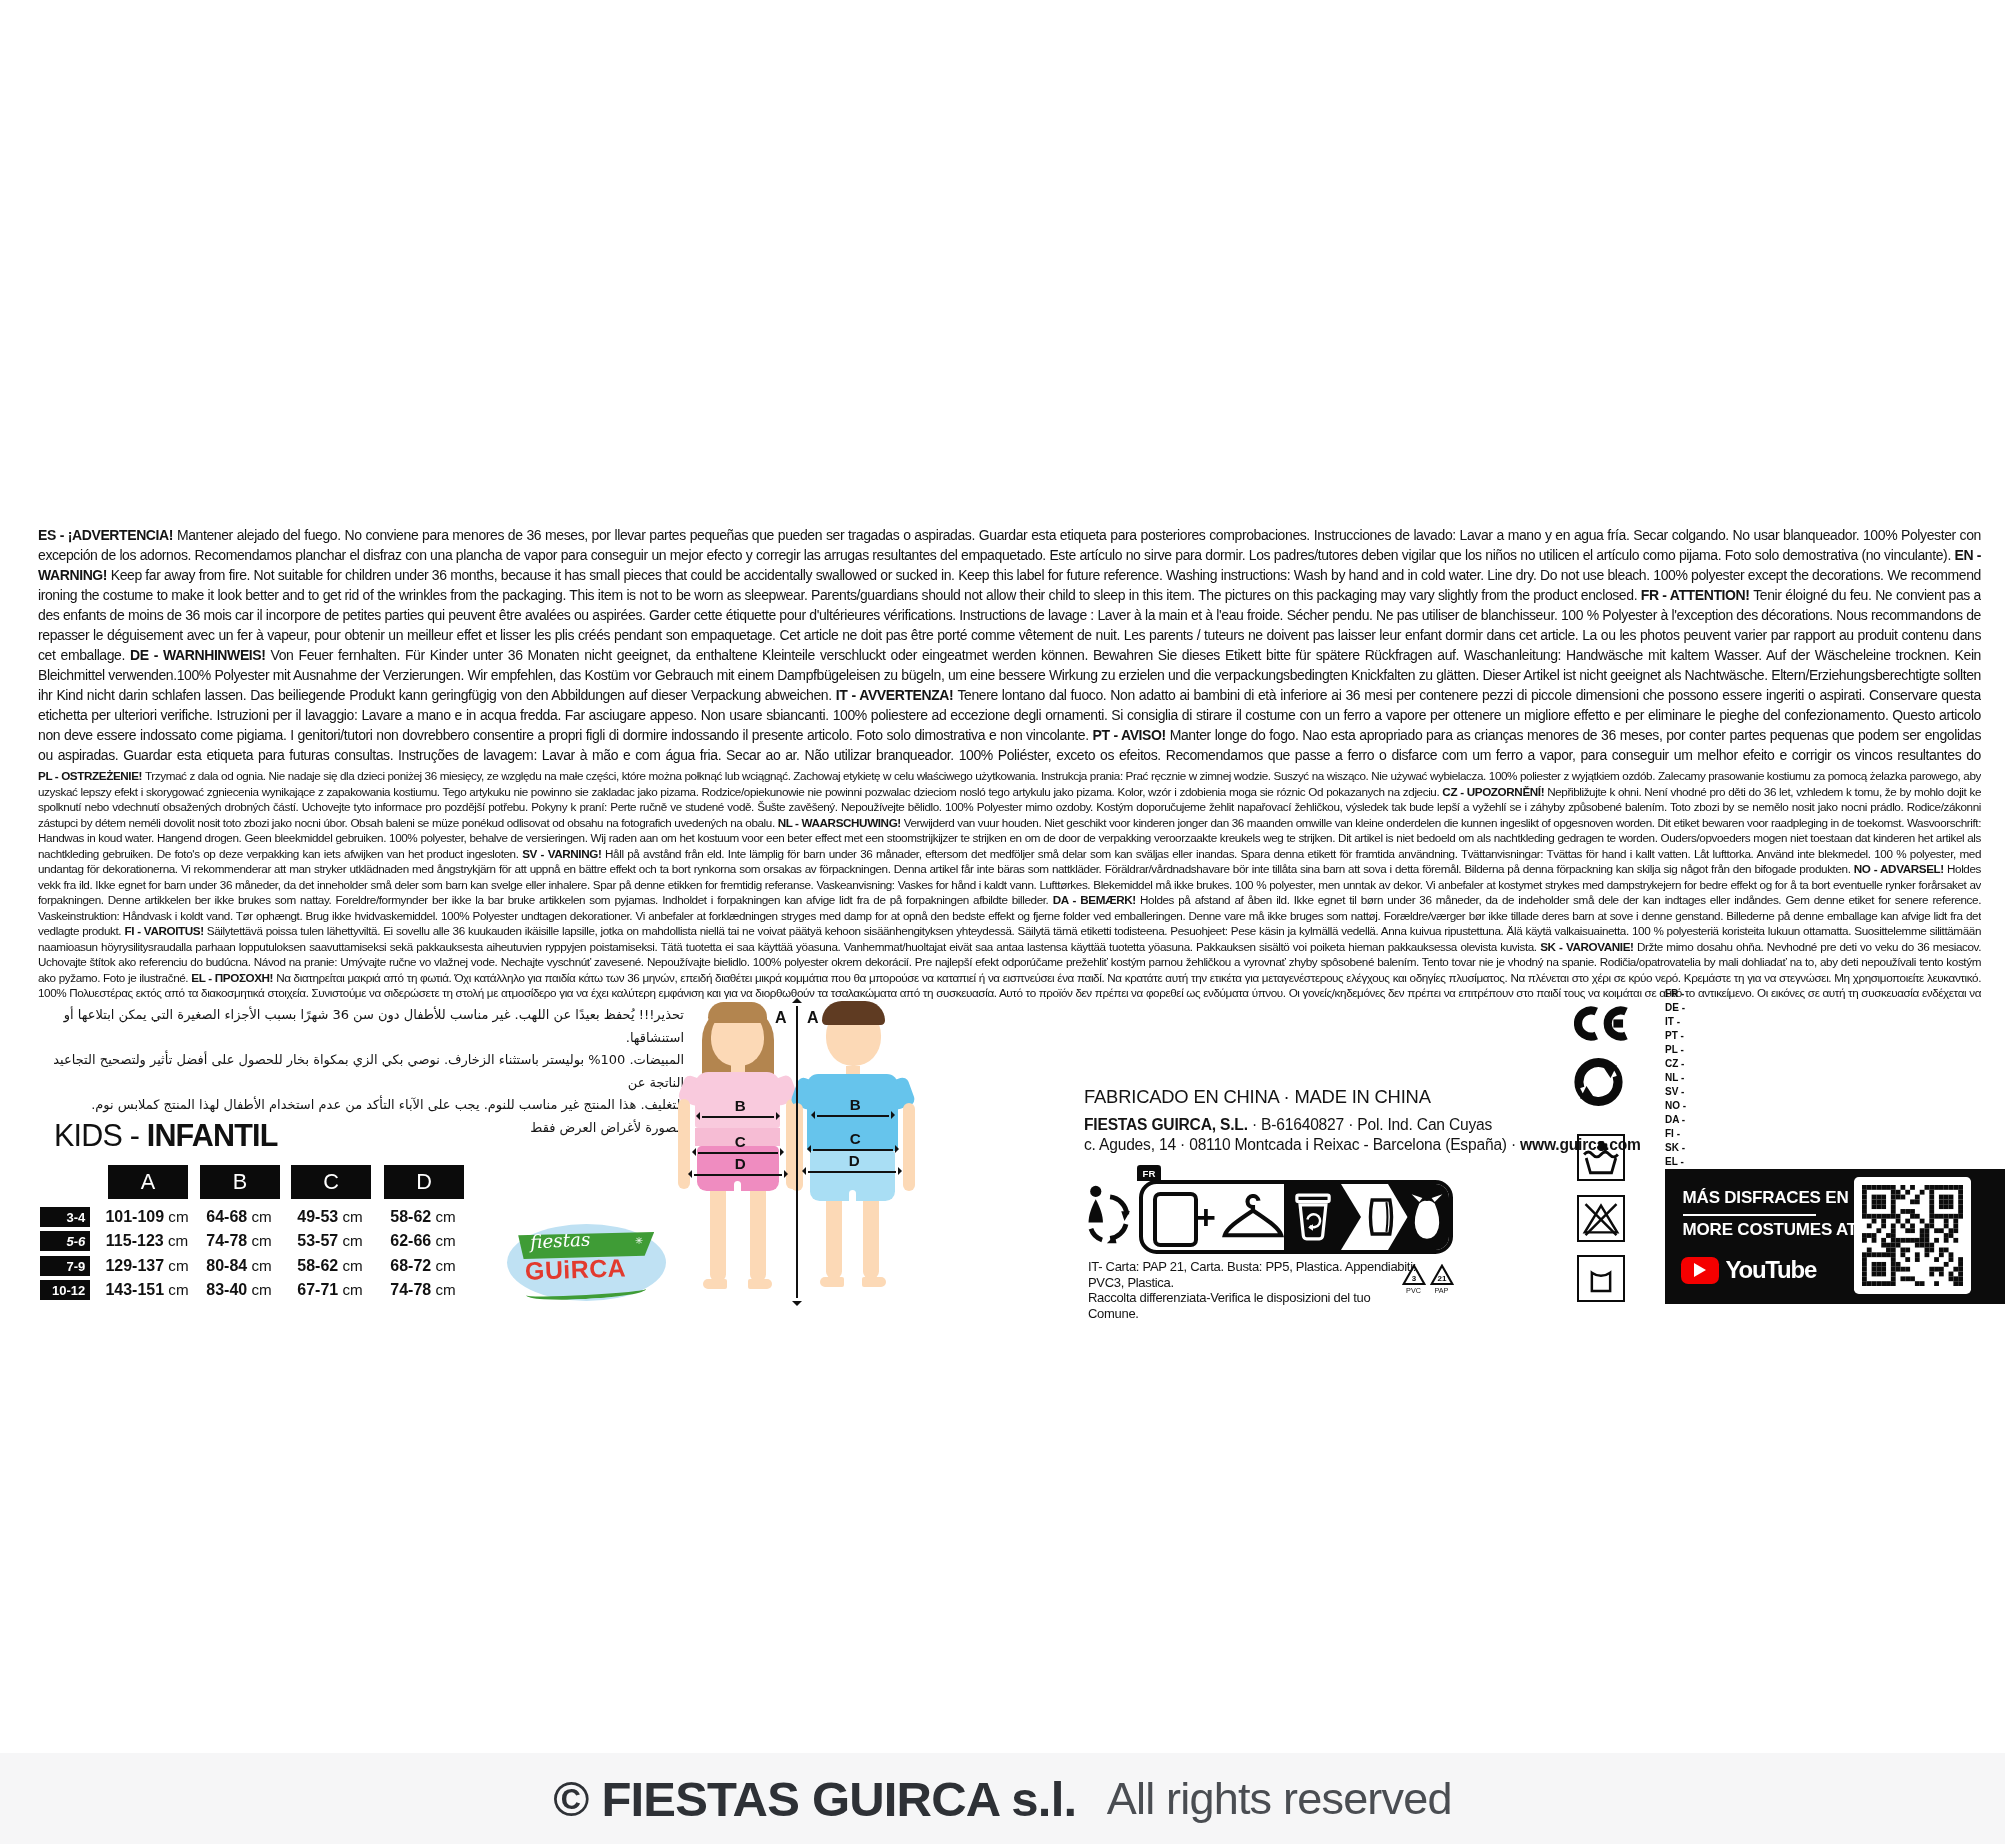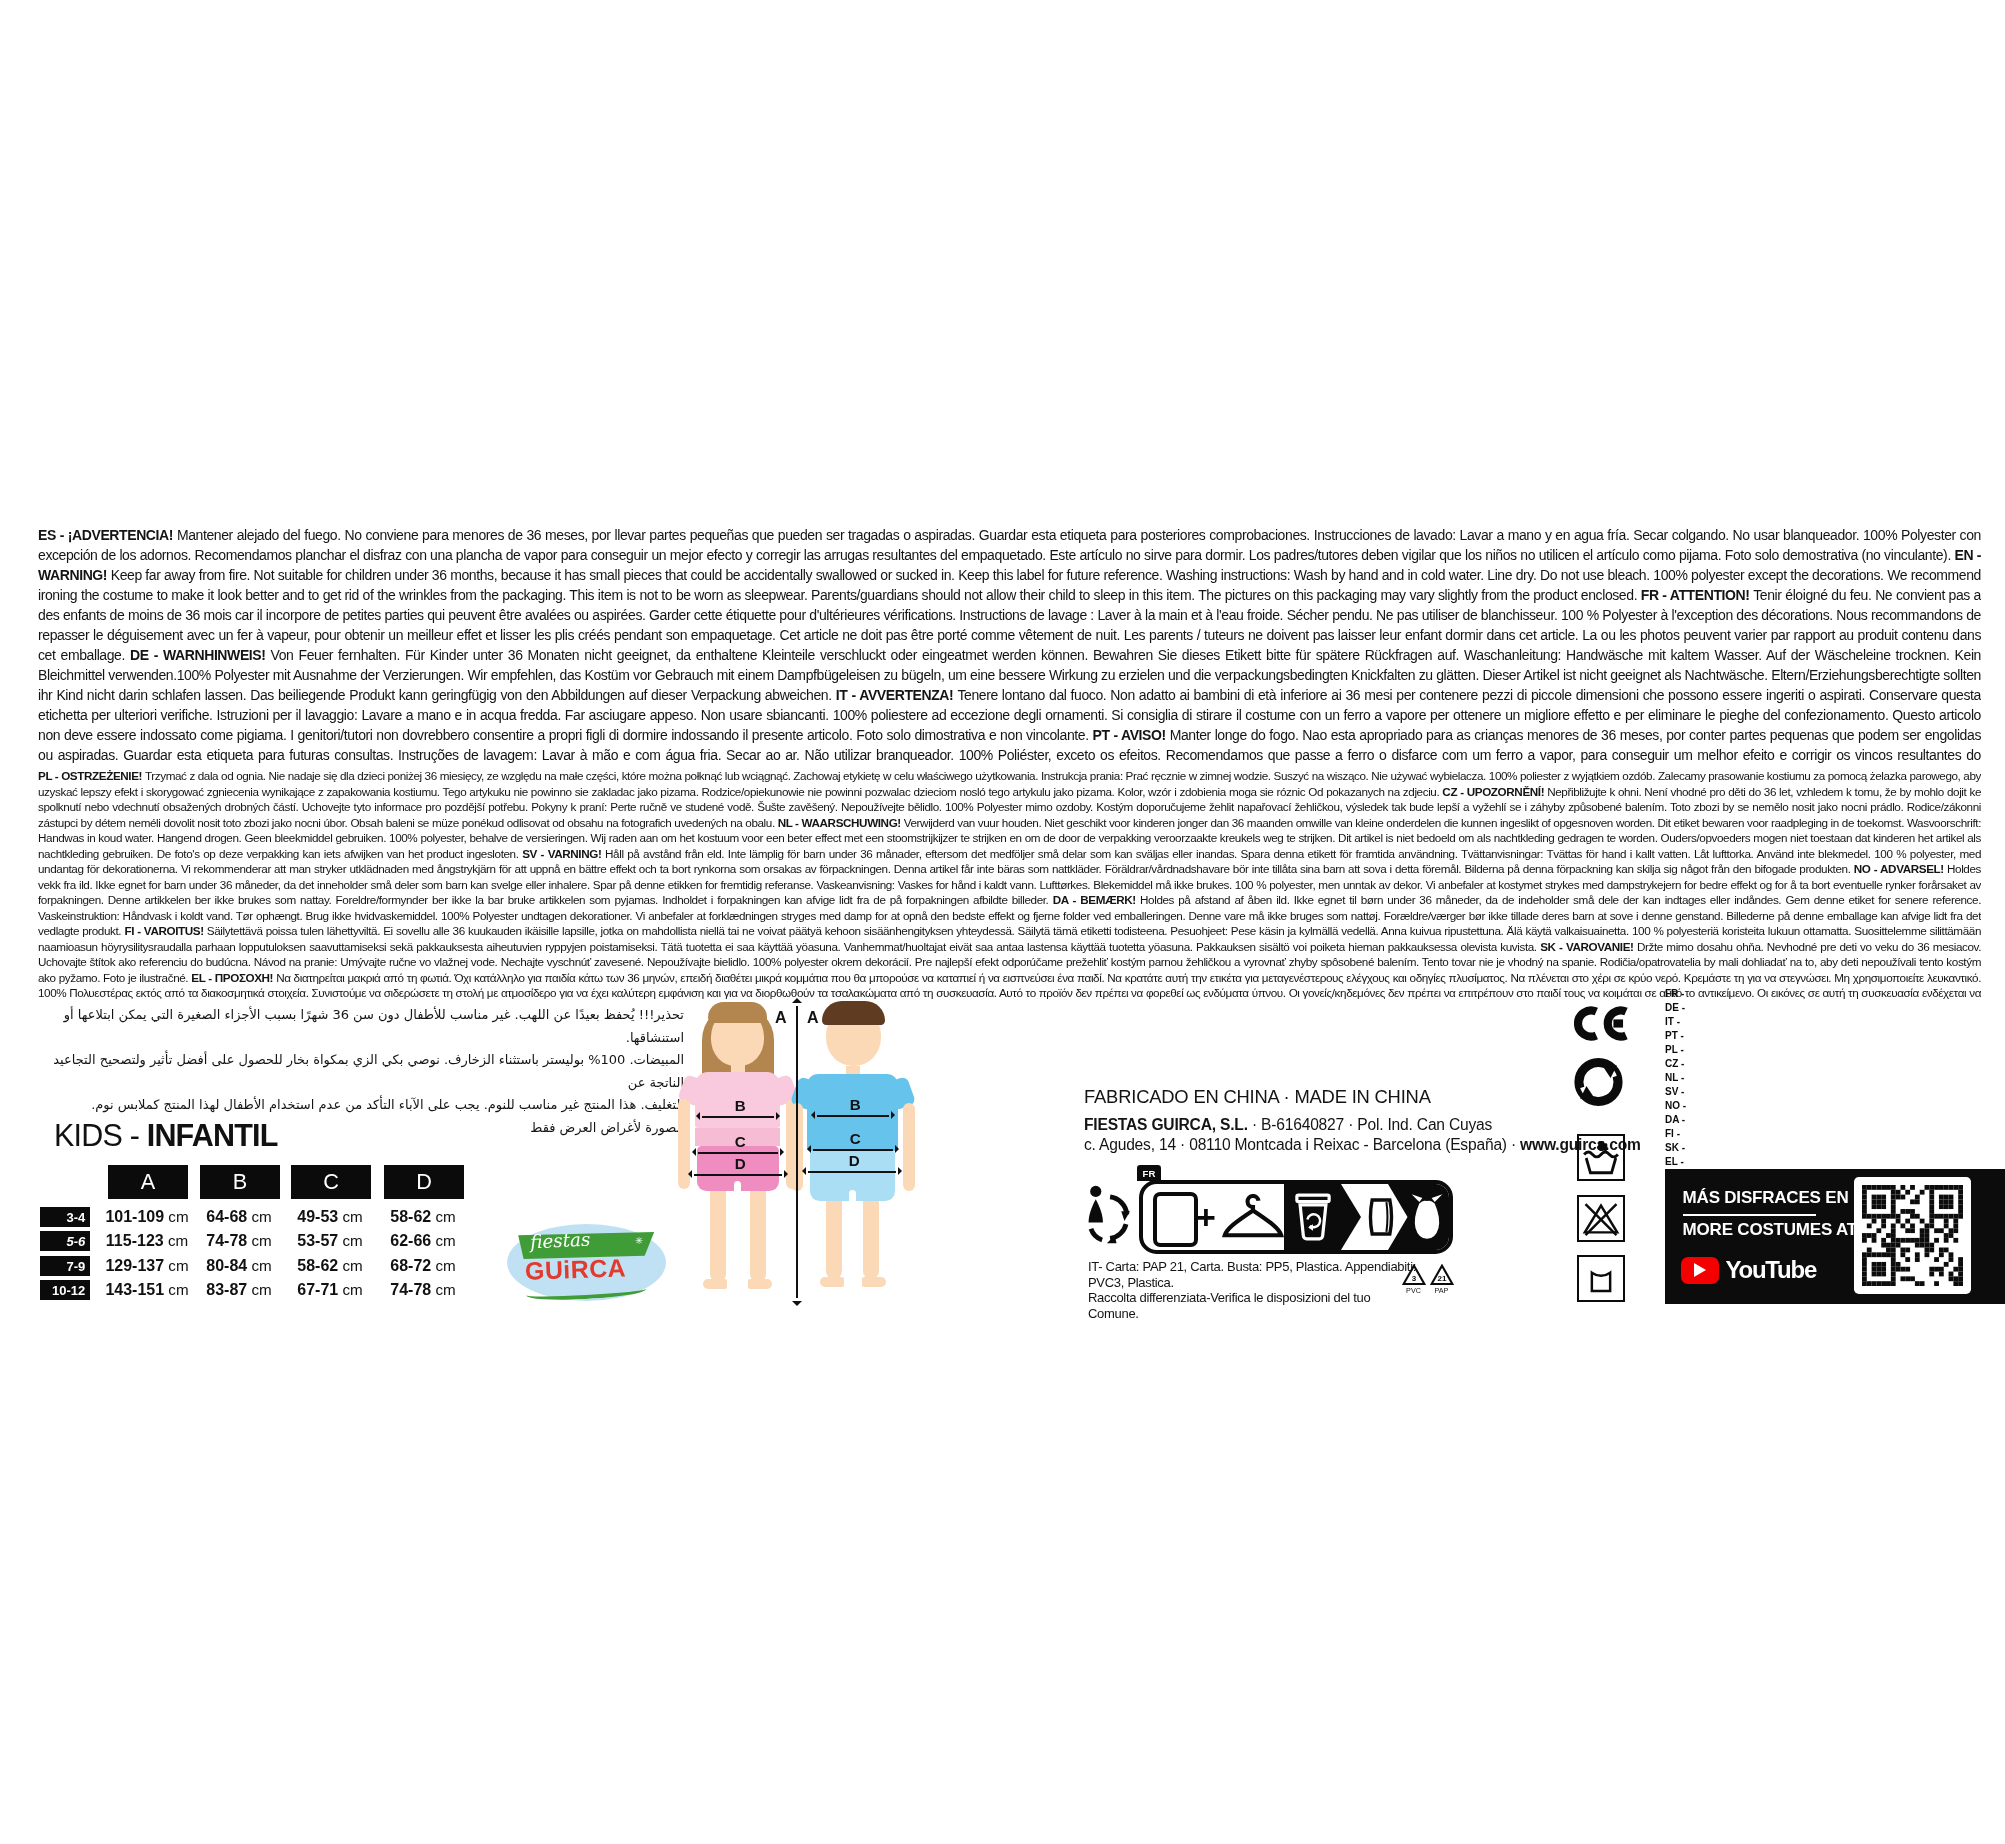--- a/index.html
+++ b/index.html
@@ -121,21 +121,21 @@
       <div class="cell" style="left: 191px; top: 1232px;"><b>74-78</b> cm</div>
       <div class="cell" style="left: 282px; top: 1232px;"><b>53-57</b> cm</div>
       <div class="cell" style="left: 375px; top: 1232px;"><b>62-66</b> cm</div>
       <div class="size-box" style="top: 1256px;">7-9</div>
       <div class="cell" style="left: 99px; top: 1257px;"><b>129-137</b> cm</div>
       <div class="cell" style="left: 191px; top: 1257px;"><b>80-84</b> cm</div>
       <div class="cell" style="left: 282px; top: 1257px;"><b>58-62</b> cm</div>
       <div class="cell" style="left: 375px; top: 1257px;"><b>68-72</b> cm</div>
       <div class="size-box" style="top: 1280px;">10-12</div>
       <div class="cell" style="left: 99px; top: 1281px;"><b>143-151</b> cm</div>
-      <div class="cell" style="left: 191px; top: 1281px;"><b>83-87</b> cm</div>
+      <div class="cell" style="left: 191px; top: 1281px;"><b>83-40</b> cm</div>
       <div class="cell" style="left: 282px; top: 1281px;"><b>67-71</b> cm</div>
       <div class="cell" style="left: 375px; top: 1281px;"><b>74-78</b> cm</div>
     </div>
 
   <div class="fig" id="girl" style="left:660px;top:1000px;width:156px;height:305px;">
     <div style="left:42px;top:4.8px;width:72px;height:120px;background:#b3854f;border-radius:35px 35px 24px 24px;"></div>
     <div style="left:51px;top:8px;width:53px;height:58px;background:#fcd9b6;border-radius:50% 50% 46% 46%;"></div>
     <div style="left:48px;top:1.6px;width:59px;height:21px;background:#b3854f;border-radius:32px 32px 8px 11.2px;"></div>
     <div style="left:71px;top:64px;width:14.4px;height:11.2px;background:#fcd9b6;"></div>
     <div style="left:21px;top:77px;width:22.5px;height:27px;background:#f9cadd;transform:rotate(20deg);border-radius:6.4px;"></div>
@@ -536,15 +536,19 @@
           <rect x="6" y="120" width="6" height="6" fill="#0c0c0c"></rect>
           <rect x="12" y="120" width="6" height="6" fill="#0c0c0c"></rect>
           <rect x="18" y="120" width="6" height="6" fill="#0c0c0c"></rect>
           <rect x="24" y="120" width="6" height="6" fill="#0c0c0c"></rect>
           <rect x="30" y="120" width="6" height="6" fill="#0c0c0c"></rect>
           <rect x="36" y="120" width="6" height="6" fill="#0c0c0c"></rect>
         </svg>
       </div>
   </div>
 
+  <div id="footer">
+    <span class="fb">© FIESTAS GUIRCA s.l.</span>
+    <span class="fr2">All rights reserved</span>
+  </div>
 
 </div>
 
 
 </body></html>

